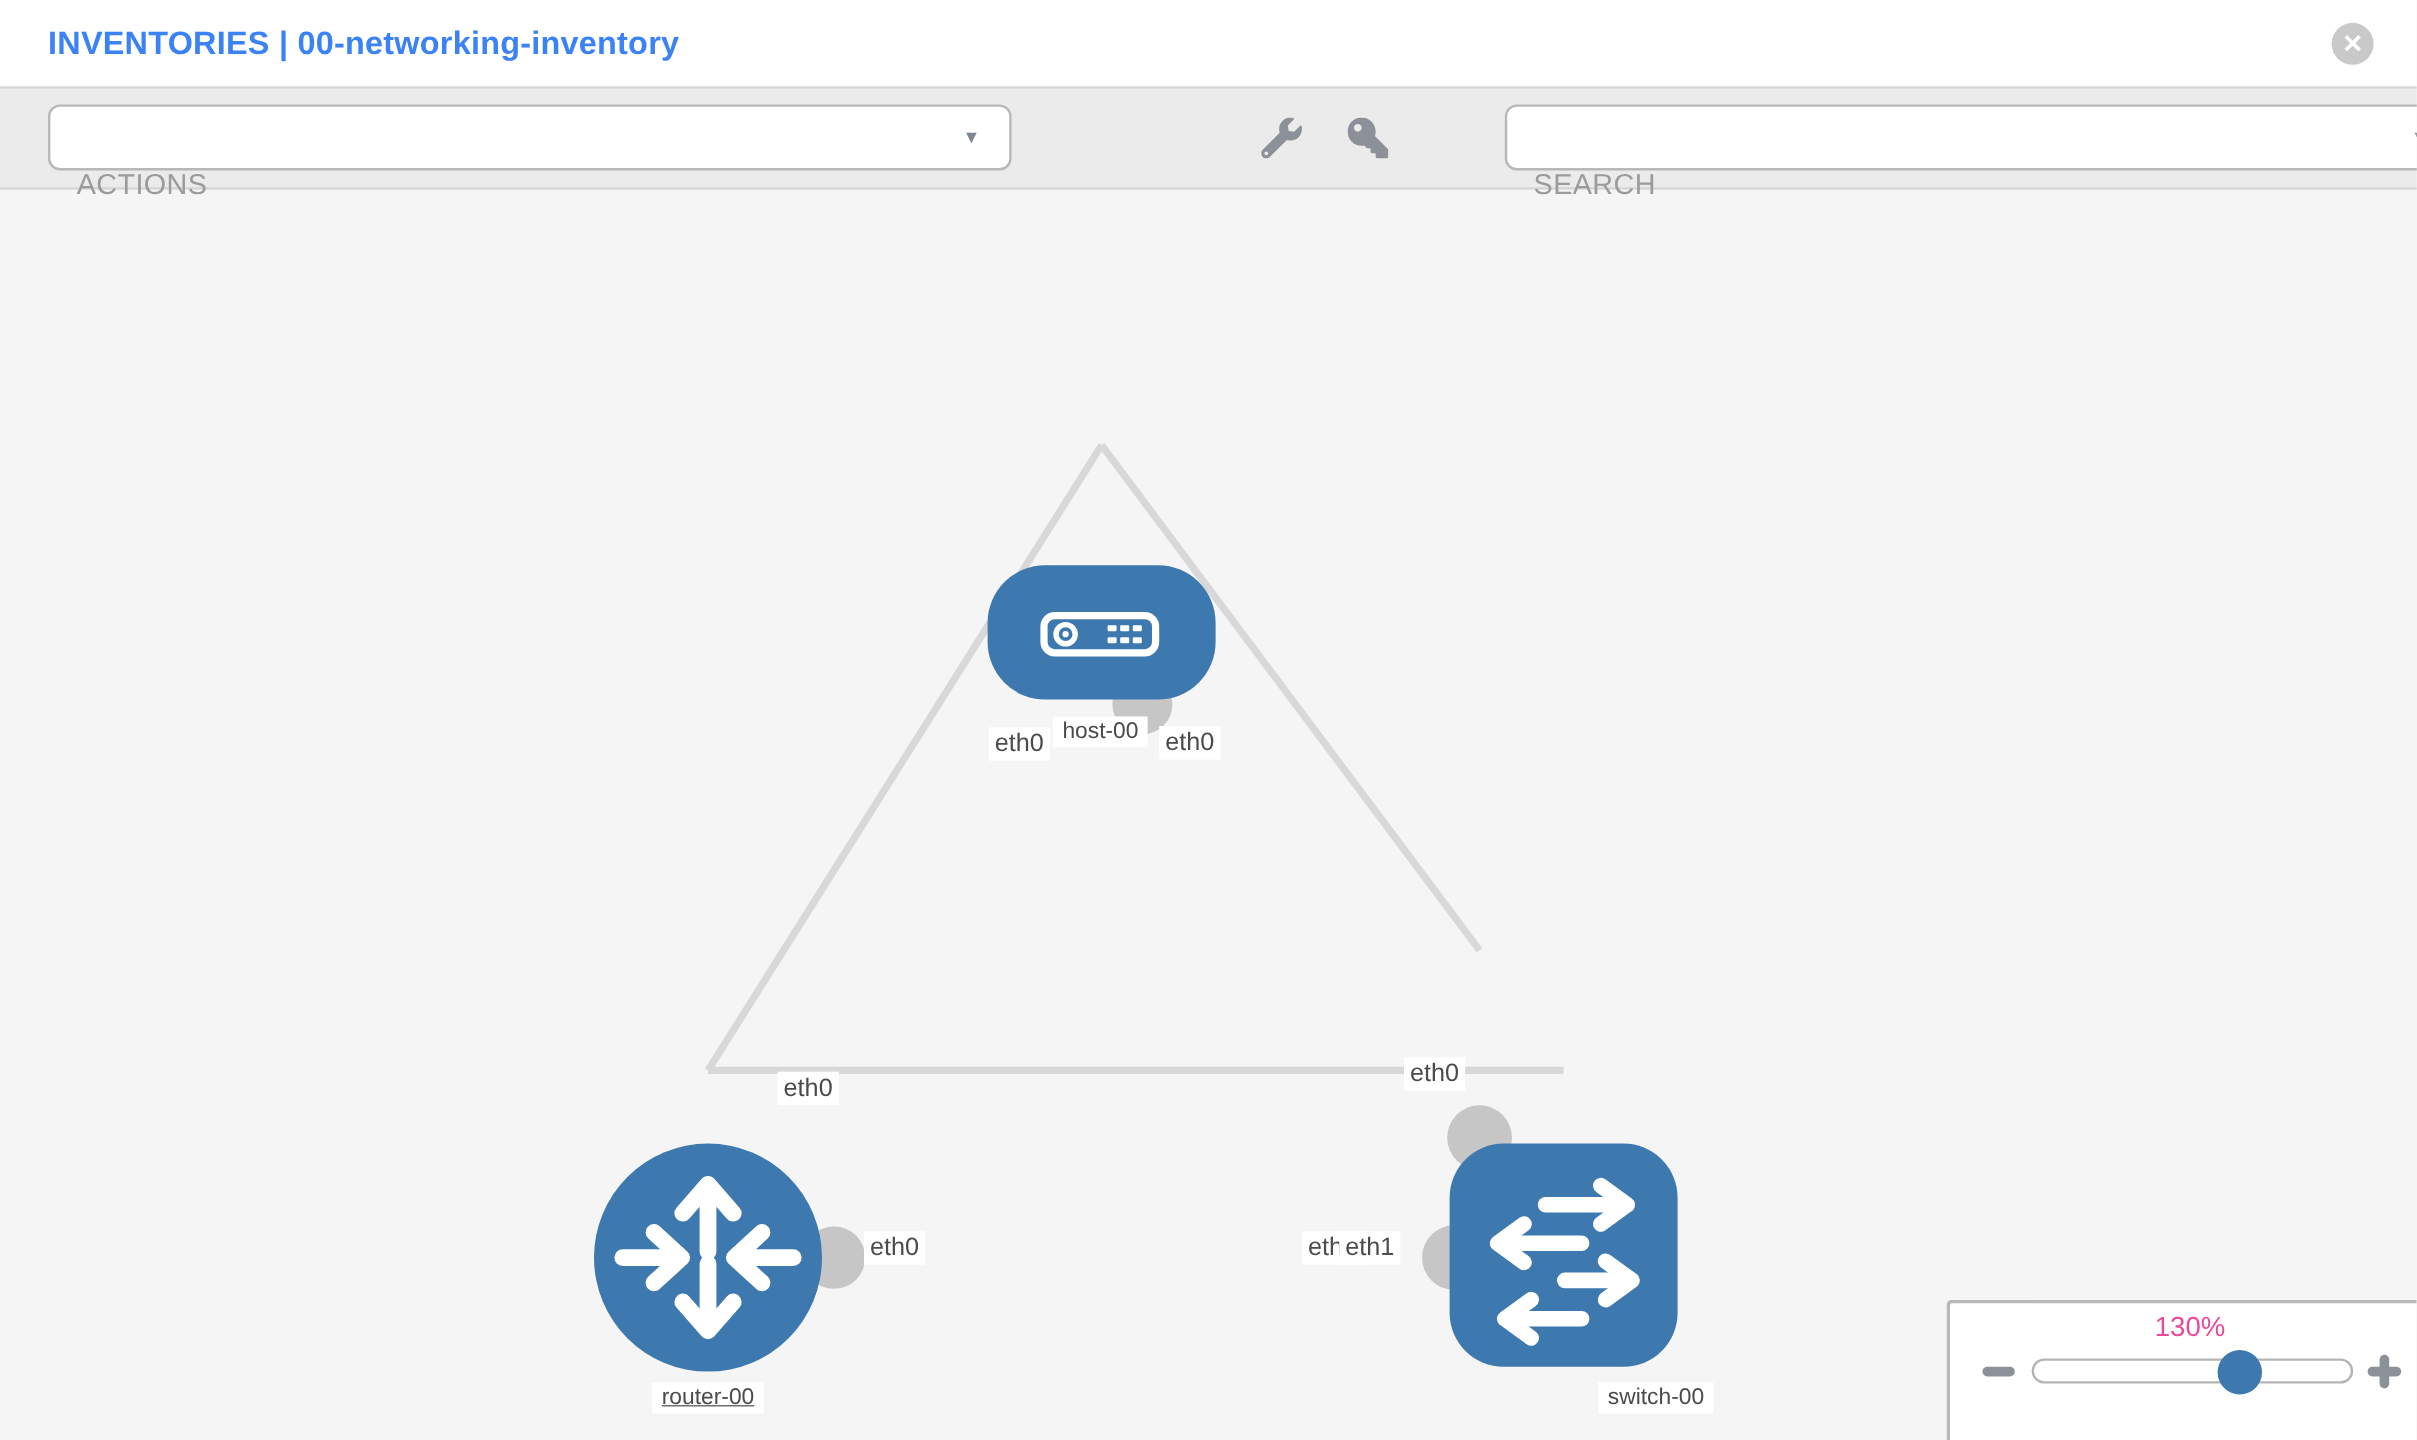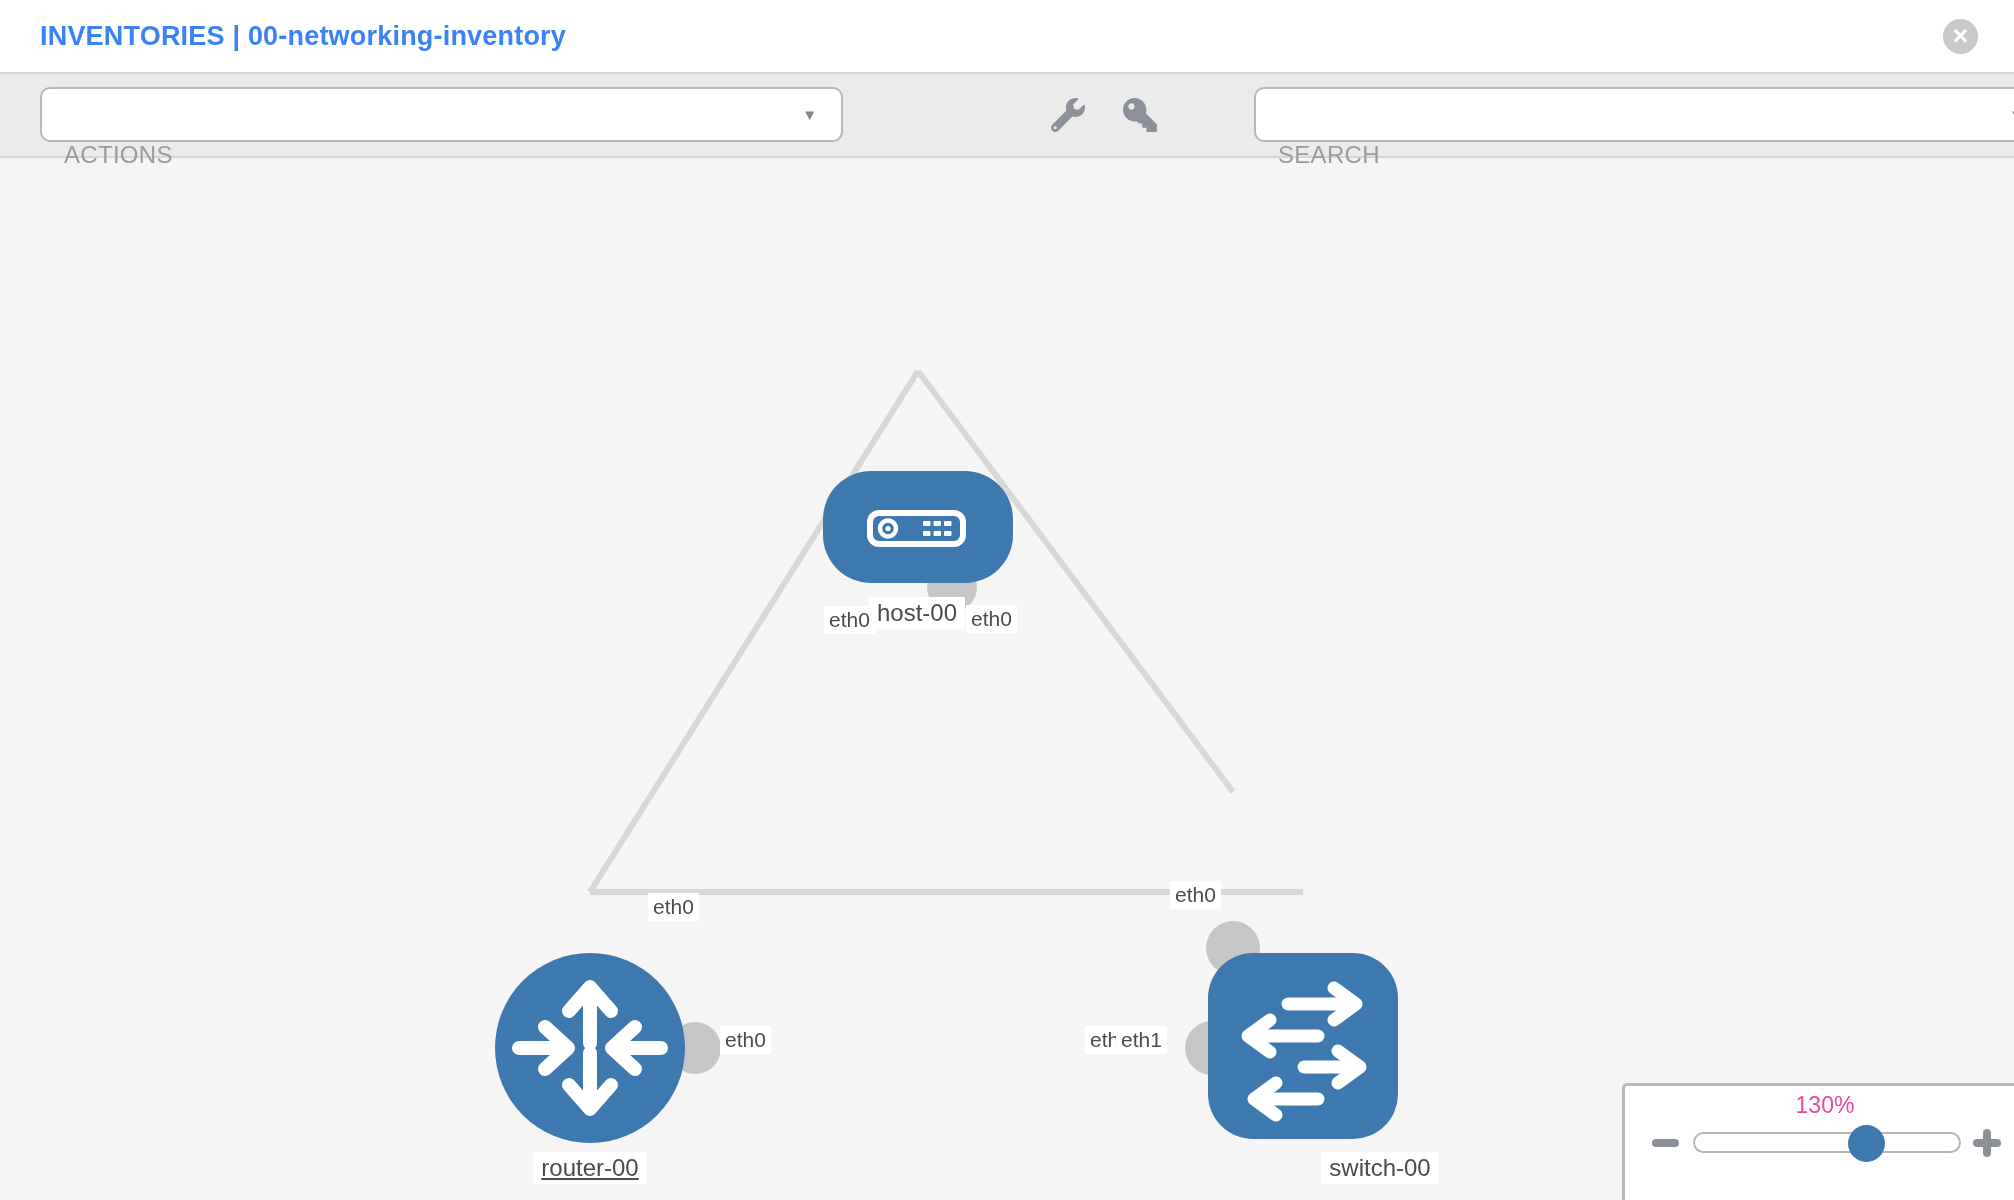--- a/index.html
+++ b/index.html
@@ -37,21 +37,21 @@
   .edge { stroke:#d8d8d8; stroke-width:6; }
   .connector { position:absolute; background:#c6c6c6; border-radius:50%; z-index:2; cursor:pointer; }
   .node { position:absolute; background:#3d79ae; z-index:3; cursor:pointer; }
   .node svg { display:block; }
   .node-host { left:823px; top:315px; width:190px; height:112px; border-radius:48px; }
   .node-router { left:495px; top:797px; width:190px; height:190px; border-radius:50%; }
   .node-switch { left:1208px; top:797px; width:190px; height:186px; border-radius:45px; }
 
   .glabel { position:absolute; background:#ffffff; color:#4b4b4b; white-space:nowrap; z-index:4; }
   .port-label { font-size:21px; padding:2px 5px;text-align:right; }
-  .node-label { font-size:24px; padding:2px 8px; transform:translateX(-50%); }
+  .node-label { font-size:19px; padding:2px 8px; transform:translateX(-50%); }
 
   
   .zoom-panel { position:absolute; left:1622px; top:1083px; width:392px; height:117px;
                 background:#ffffff; border-left:3px solid #b8b8b8; border-top:3px solid #b8b8b8;
                 border-top-left-radius:5px; box-sizing:border-box; z-index:15; }
   .zoom-value { position:absolute; left:67px; top:6px; width:266px; text-align:center;
                 font-size:23px; color:#ec4899; }
   .zoom-minus { position:absolute; left:27px; top:53px; width:27px; height:8px;
                 background:#8c9199; border-radius:4px; cursor:pointer; }
   .zoom-plus { position:absolute; left:348px; top:43px; width:28px; height:28px; cursor:pointer; }

